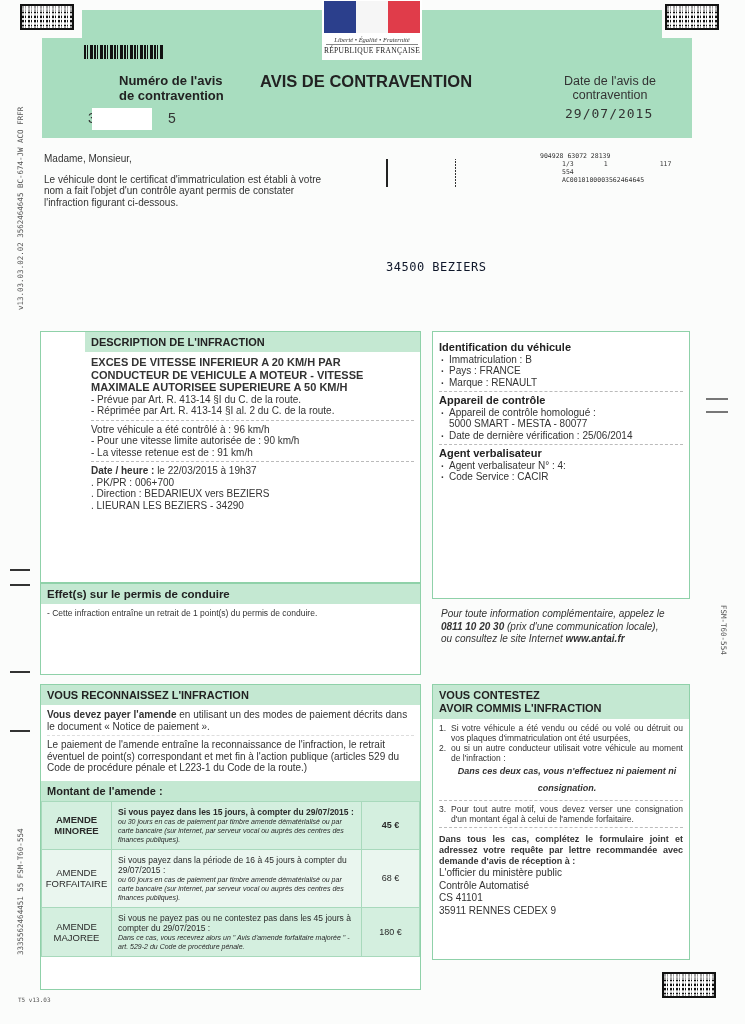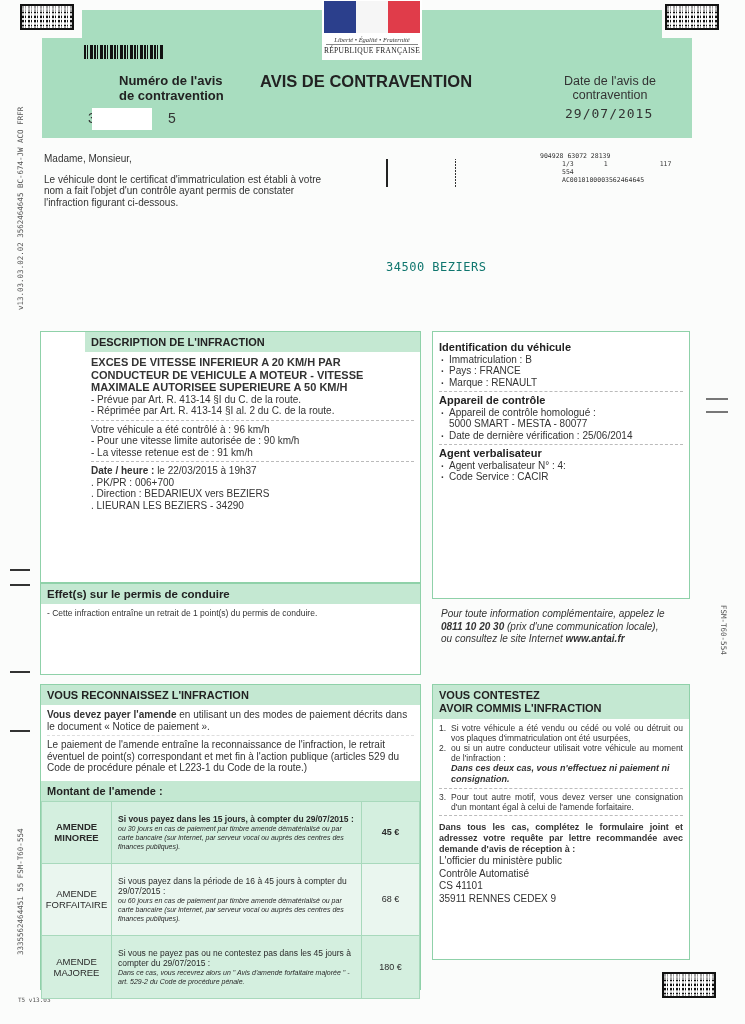--- a/index.html
+++ b/index.html
@@ -41,40 +41,40 @@
   
   .vtext { position: absolute; font-family: "DejaVu Sans Mono", monospace; font-size: 7.5px; color: #555; white-space: nowrap; transform-origin: left top; }
 
   .intro { position: absolute; left: 44px; top: 144px; font-size: 10px; line-height: 11.5px; color: #333; }
   .intro p { margin-bottom: 7px; margin-top: 9px; }
   .codes { position: absolute; left: 540px; top: 152px; font-family: "DejaVu Sans Mono", monospace; font-size: 6.5px; color: #333; line-height: 8px; }
   .codes .indent { padding-left: 22px; }
   .codes .row2 { display: flex; gap: 30px; padding-left: 22px; }
   .codes .row2 span:last-child { margin-left: 22px; }
   .tick { position: absolute; background: #222; }
-  .address { position: absolute; left: 386px; top: 260px; font-family: "DejaVu Sans Mono", monospace; font-size: 12px; color: #0f766e; letter-spacing: 0.5px; }
+  .address { position: absolute; left: 386px; top: 260px; font-family: "DejaVu Sans Mono", monospace; font-size: 12px; color: #0f172a; letter-spacing: 0.5px; }
 
   
   .panel { position: absolute; border: 1.5px solid #8fd1a9; background: #fff; }
   .panel-h { background: #c4e8d2; font-size: 11px; font-weight: bold; color: #222; padding: 4px 6px; }
   .panel-body { padding: 4px 6px; font-size: 10px; line-height: 11.5px; color: #333; }
   .dash { border-top: 1px dashed #bbb; margin: 3px 0; }
   .bold { font-weight: bold; }
   .subh { font-size: 11px; font-weight: bold; color: #222; margin-top: 2px; }
   .li { padding-left: 10px; position: relative; }
   .li::before { content: "."; position: absolute; left: 2px; top: -2px; font-weight: bold; }
 
   .info { position: absolute; left: 441px; top: 608px; font-size: 10px; font-style: italic; line-height: 12.5px; color: #333; }
 
   .fine-table { width: 100%; border-collapse: collapse; }
   .fine-table td { border: 1px solid #a8d9bc; vertical-align: middle; }
   .fine-table tr:nth-child(odd) td { background: #d4efdf; }
   .fine-table tr:nth-child(even) td { background: #eaf6ef; }
   .fine-table .lbl { width: 70px; text-align: center; font-size: 9.5px; line-height: 11px; padding: 4px 2px; }
-  .fine-table .desc { font-size: 8.5px; line-height: 10px; padding: 12px 6px; }
+  .fine-table .desc { font-size: 8.5px; line-height: 10px; padding: 5px 6px; }
   .fine-table .desc i { font-size: 7px; line-height: 9px; display: block; }
   .fine-table .amt { width: 58px; text-align: center; font-size: 9px; }
 
   .contest ol { list-style: none; }
   .contest li { position: relative; padding-left: 12px; font-size: 8.5px; line-height: 10px; text-align: justify; }
   .contest li .num { position: absolute; left: 0; top: 0; }
 
   .side-mark { position: absolute; height: 2px; background: #333; }
 </style>
 </head>
@@ -236,21 +236,21 @@
 <div class="panel contest" style="left:432px;top:684px;width:258px;height:276px;">
   <div class="panel-h" style="line-height:13px;">
     <div>VOUS CONTESTEZ</div>
     <div>AVOIR COMMIS L'INFRACTION</div>
   </div>
   <div class="panel-body">
     <ol>
       <li><span class="num">1.</span><span>Si votre véhicule a été vendu ou cédé ou volé ou détruit ou vos plaques d'immatriculation ont été usurpées,</span></li>
       <li><span class="num">2.</span><span>ou si un autre conducteur utilisait votre véhicule au moment de l'infraction :</span></li>
     </ol>
-    <div class="bold" style="font-style:italic;font-size:9px;line-height:11px;padding-left:12px;">Dans ces deux cas, vous n'effectuez ni paiement ni consignation.</div>
+    <div class="bold" style="font-style:italic;font-size:9px;line-height:17px;padding-left:12px;text-align:center;">Dans ces deux cas, vous n'effectuez ni paiement ni consignation.</div>
     <div class="dash"></div>
     <ol>
       <li><span class="num">3.</span><span>Pour tout autre motif, vous devez verser une consignation d'un montant égal à celui de l'amende forfaitaire.</span></li>
     </ol>
     <div class="dash"></div>
     <div class="bold" style="font-size:9px;line-height:11px;margin-top:6px;text-align:justify;">Dans tous les cas, complétez le formulaire joint et adressez votre requête par lettre recommandée avec demande d'avis de réception à :</div>
     <div style="font-size:10px;line-height:12.5px;">
       <div>L'officier du ministère public</div>
       <div>Contrôle Automatisé</div>
       <div>CS 41101</div>

